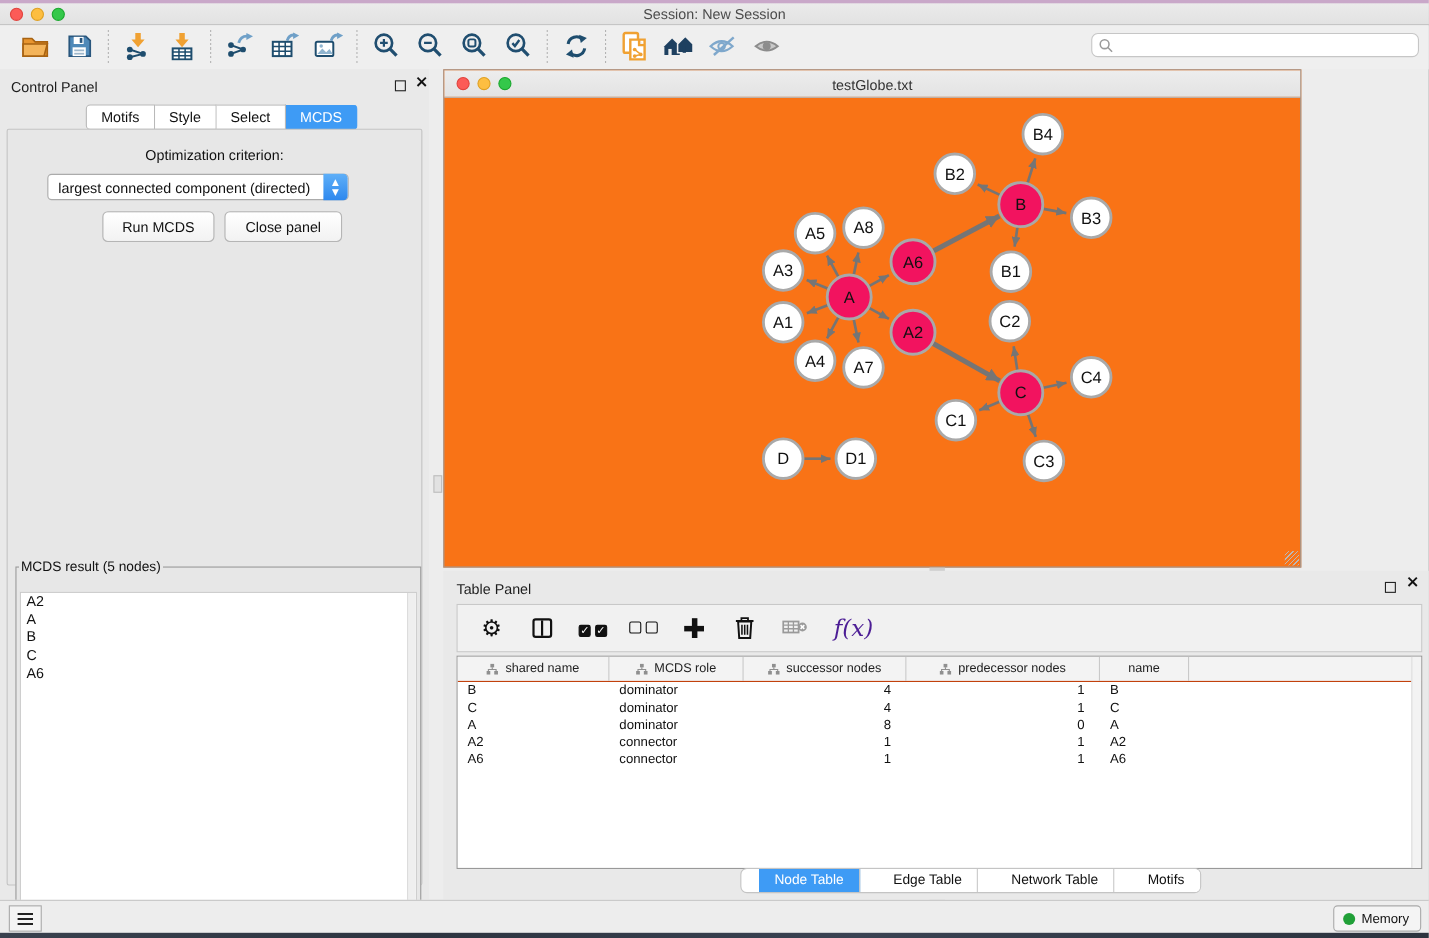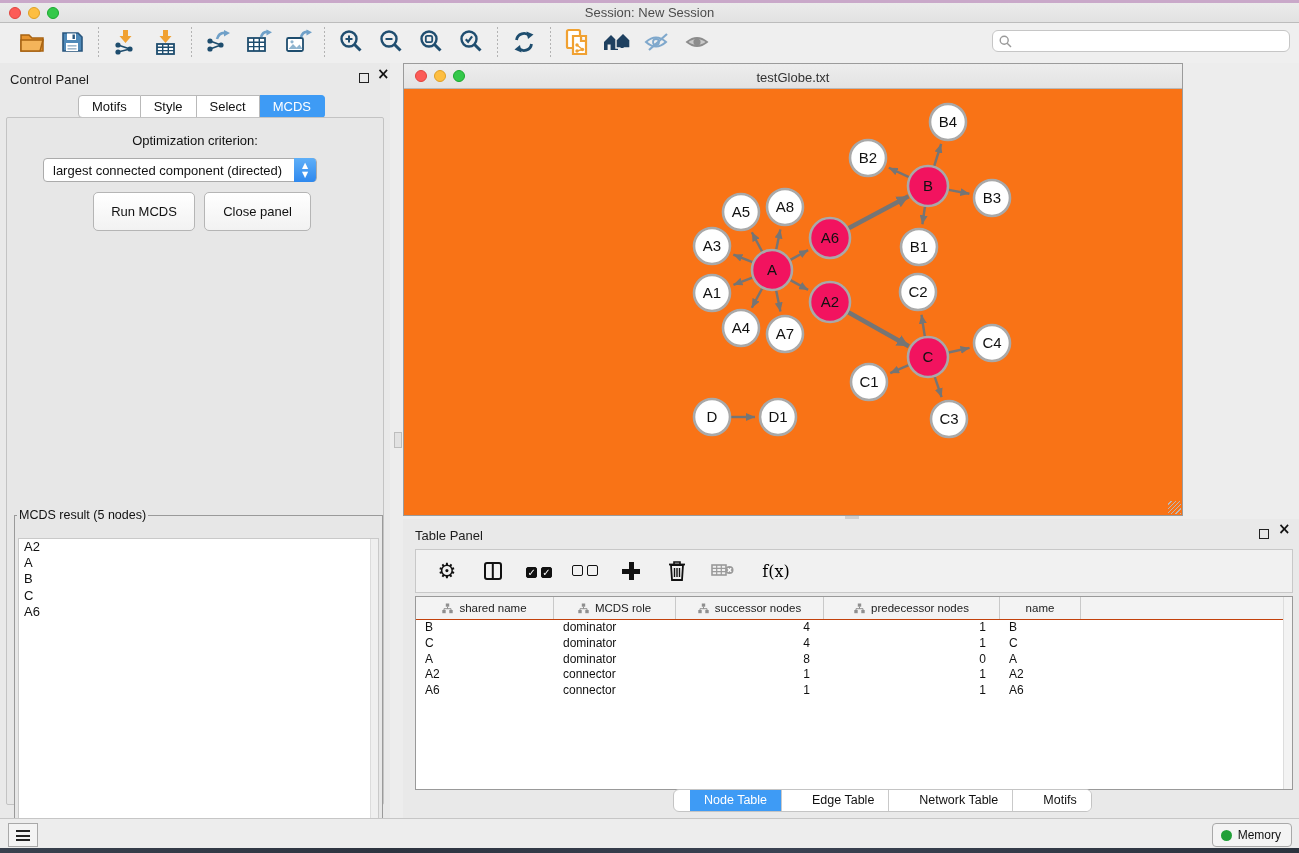--- a/index.html
+++ b/index.html
@@ -33,21 +33,21 @@
   .cp-tab { height:23px; padding:0 13px; font-size:13px; line-height:22px; background:#fff; border:1px solid #b9b9b9; border-left:none; color:#111; }
   .cp-tab:first-child { border-left:1px solid #b9b9b9; border-radius:4px 0 0 4px; }
   .cp-tab:last-child { border-radius:0 4px 4px 0; }
   .cp-tab.selected { background:#3e9bf5; border-color:#3e9bf5; color:#fff; }
 
   .cp-content { position:absolute; left:6px; top:54px; width:378px; height:688px; background:#e7e7e7; border:1px solid #c3c3c3; border-radius:2px; }
   .opt-label { position:absolute; left:0; right:0; top:15px; text-align:center; font-size:13px; color:#111; }
   .dropdown { position:absolute; left:36px; top:40px; width:274px; height:24px; background:#fff; border:1px solid #ababab; border-radius:4px; }
   .dropdown .val { position:absolute; left:9px; top:4px; font-size:13px; color:#111; white-space:nowrap; }
   .dropdown .stepper { position:absolute; right:0; top:-1px; width:22px; height:24px; background:linear-gradient(#5eaff8,#2e88ee); border-radius:0 4px 4px 0; color:#fff; font-size:8px; text-align:center; line-height:9px; padding-top:3px; font-family:"DejaVu Sans",sans-serif; }
-  .cp-btn { position:absolute; top:74px; height:39px; background:linear-gradient(#ffffff,#f2f2f2); border:1px solid #b5b5b5; border-radius:5px; font-size:13px; color:#111; }
+  .cp-btn { position:absolute; top:74px; height:28px; background:linear-gradient(#ffffff,#f2f2f2); border:1px solid #b5b5b5; border-radius:5px; font-size:13px; color:#111; }
   #run-btn { left:86px; width:102px; }
   #close-btn { left:197px; width:107px; }
 
   fieldset.mcds { position:absolute; left:7px; top:390px; width:369px; height:346px; border:1px solid #9a9a9a; background:#e7e7e7; }
   fieldset.mcds legend { font-size:12.5px; color:#111; margin-left:2px; padding:0 2px; }
   .mcds-inner { position:absolute; left:3px; right:3px; top:16px; bottom:3px; background:#fff; border:1px solid #c9c9c9; overflow:hidden; }
   .mcds-inner .vtrack { position:absolute; right:0; top:0; bottom:0; width:8px; background:#efefef; border-left:1px solid #dcdcdc; }
   .mcds-item { font-size:13px; color:#111; line-height:16.2px; padding-left:5px; }
 
   
@@ -66,21 +66,21 @@
   .tpi { width:30px; height:30px; display:flex; align-items:center; justify-content:center; background:none; border:none; }
   .gear-glyph { font-family:"DejaVu Sans",sans-serif; font-size:21px; color:#111; }
   .col-glyph { width:18px; height:18px; border:2.4px solid #111; border-radius:3px; position:relative; }
   .col-glyph::after { content:""; position:absolute; left:50%; top:0; bottom:0; width:2.4px; background:#111; transform:translateX(-50%); }
   .cb { width:11px; height:11px; border:1.6px solid #111; border-radius:2px; display:inline-block; font-family:"DejaVu Sans",sans-serif; font-size:10px; line-height:9px; color:#fff; text-align:center; }
   .cb.on { background:#111; }
   .plus-glyph { position:relative; width:18px; height:18px; }
   .plus-glyph::before, .plus-glyph::after { content:""; position:absolute; background:#111; }
   .plus-glyph::before { left:7px; top:0; width:4.5px; height:18px; }
   .plus-glyph::after { left:0; top:7px; width:18px; height:4.5px; }
-  .fx { font-family:"DejaVu Serif",serif; font-size:16px; color:#000000; }
+  .fx { font-family:"DejaVu Serif",serif; font-style:italic; font-size:21px; color:#4c1d95; }
 
   .data-table { position:absolute; left:12px; top:77px; width:878px; height:194px; background:#fff; border:1px solid #999; overflow:hidden; }
   .thead { display:flex; height:23px; background:#f3f3f3; border-bottom:1px solid #c2410c; }
   .th { display:flex; align-items:center; justify-content:center; gap:6px; font-size:11.5px; color:#222; border-right:1px solid #c9c9c9; }
   .c0{width:138px;} .c1{width:122px;} .c2{width:148px;} .c3{width:176px;} .c4{width:81px;}
   .trow { display:flex; height:15.8px; }
   .td { font-size:12px; color:#111; line-height:15.8px; overflow:hidden; }
   .td.l { text-align:left; padding-left:9px; }
   .td.r { text-align:right; padding-right:14px; }
   .data-table .vtrack { position:absolute; right:0; top:0; bottom:0; width:9px; background:#f3f3f3; border-left:1px solid #ddd; }

